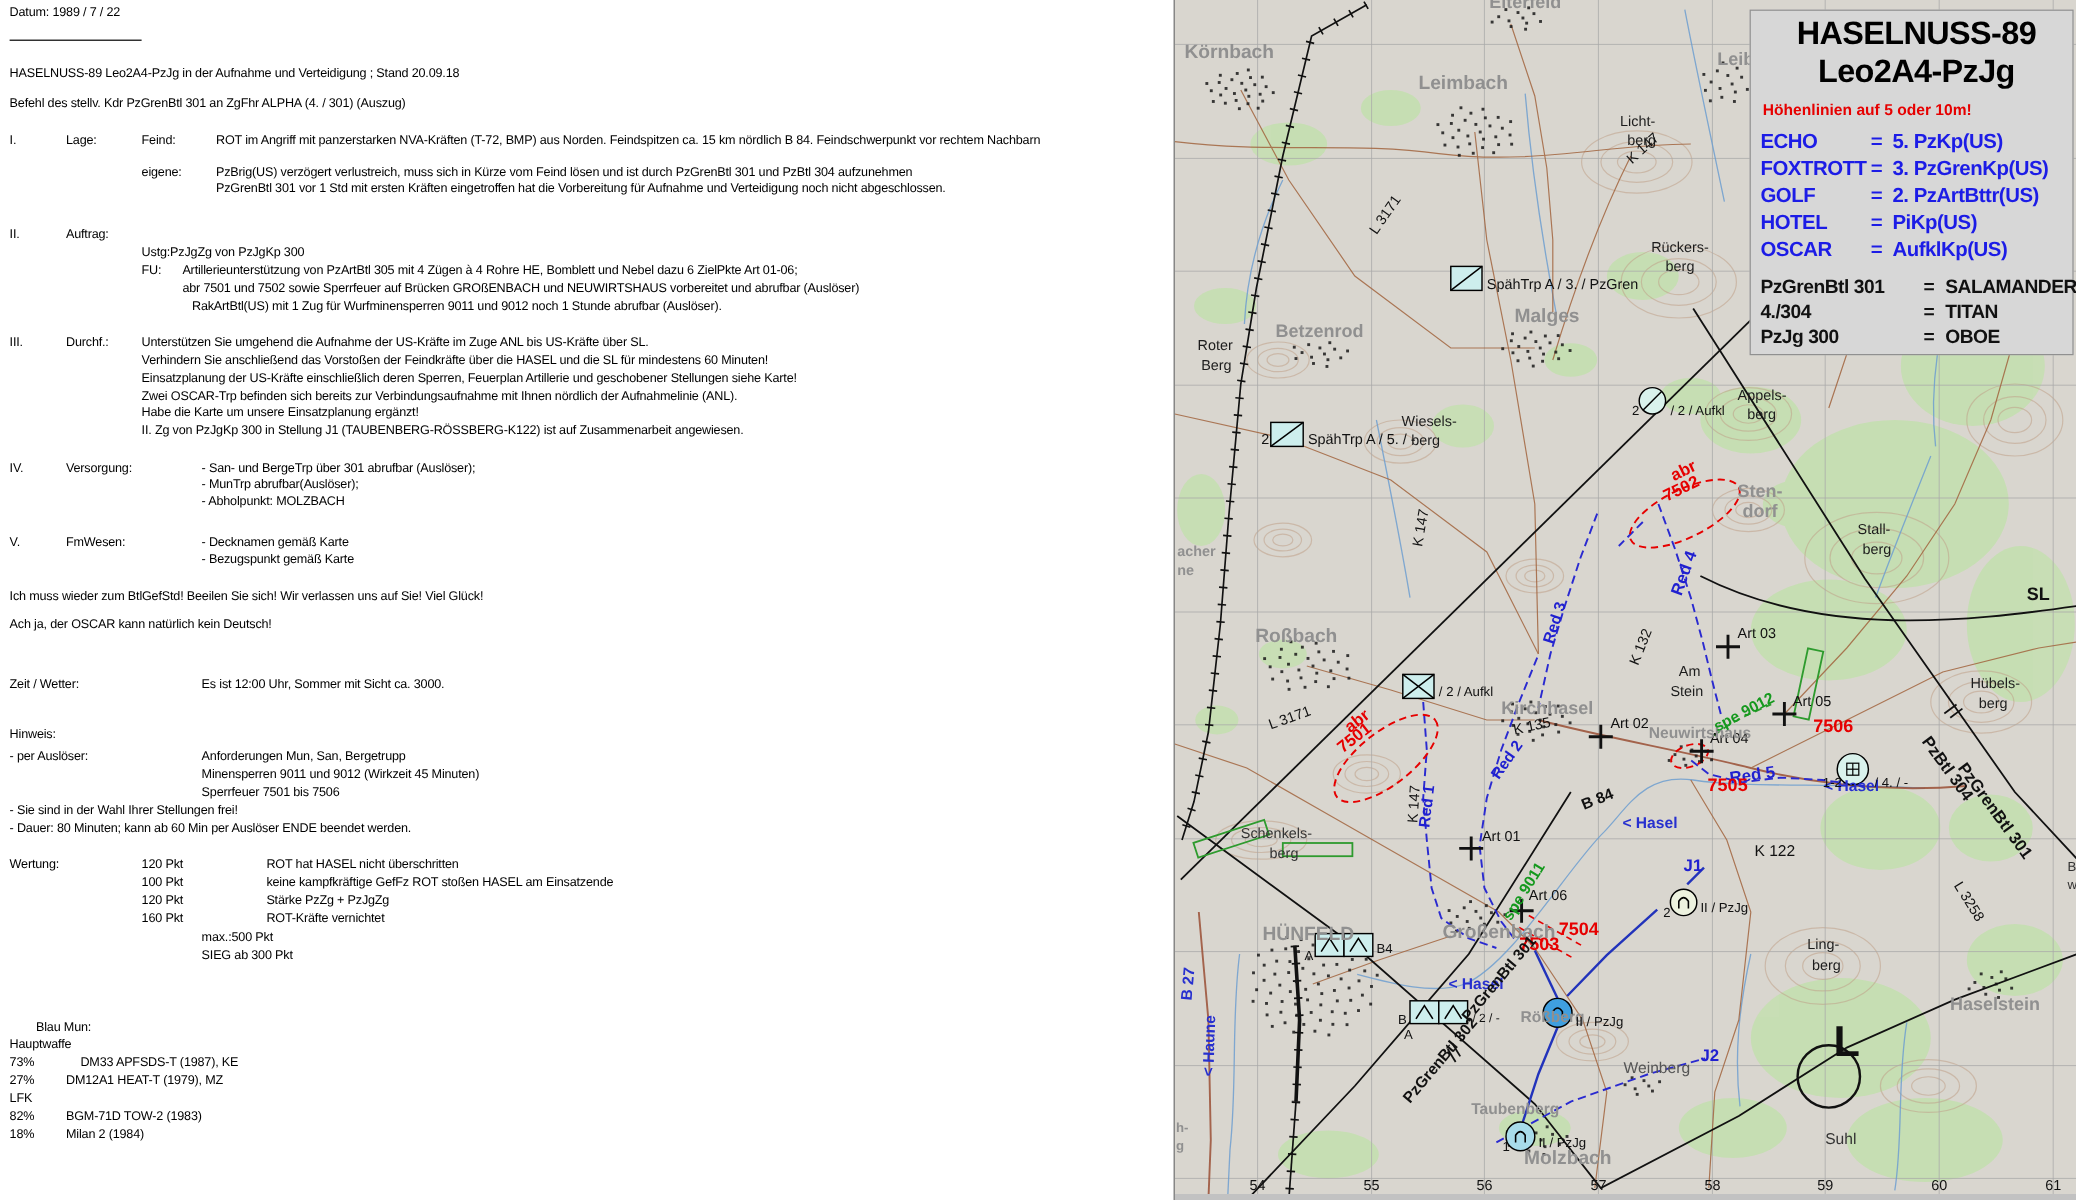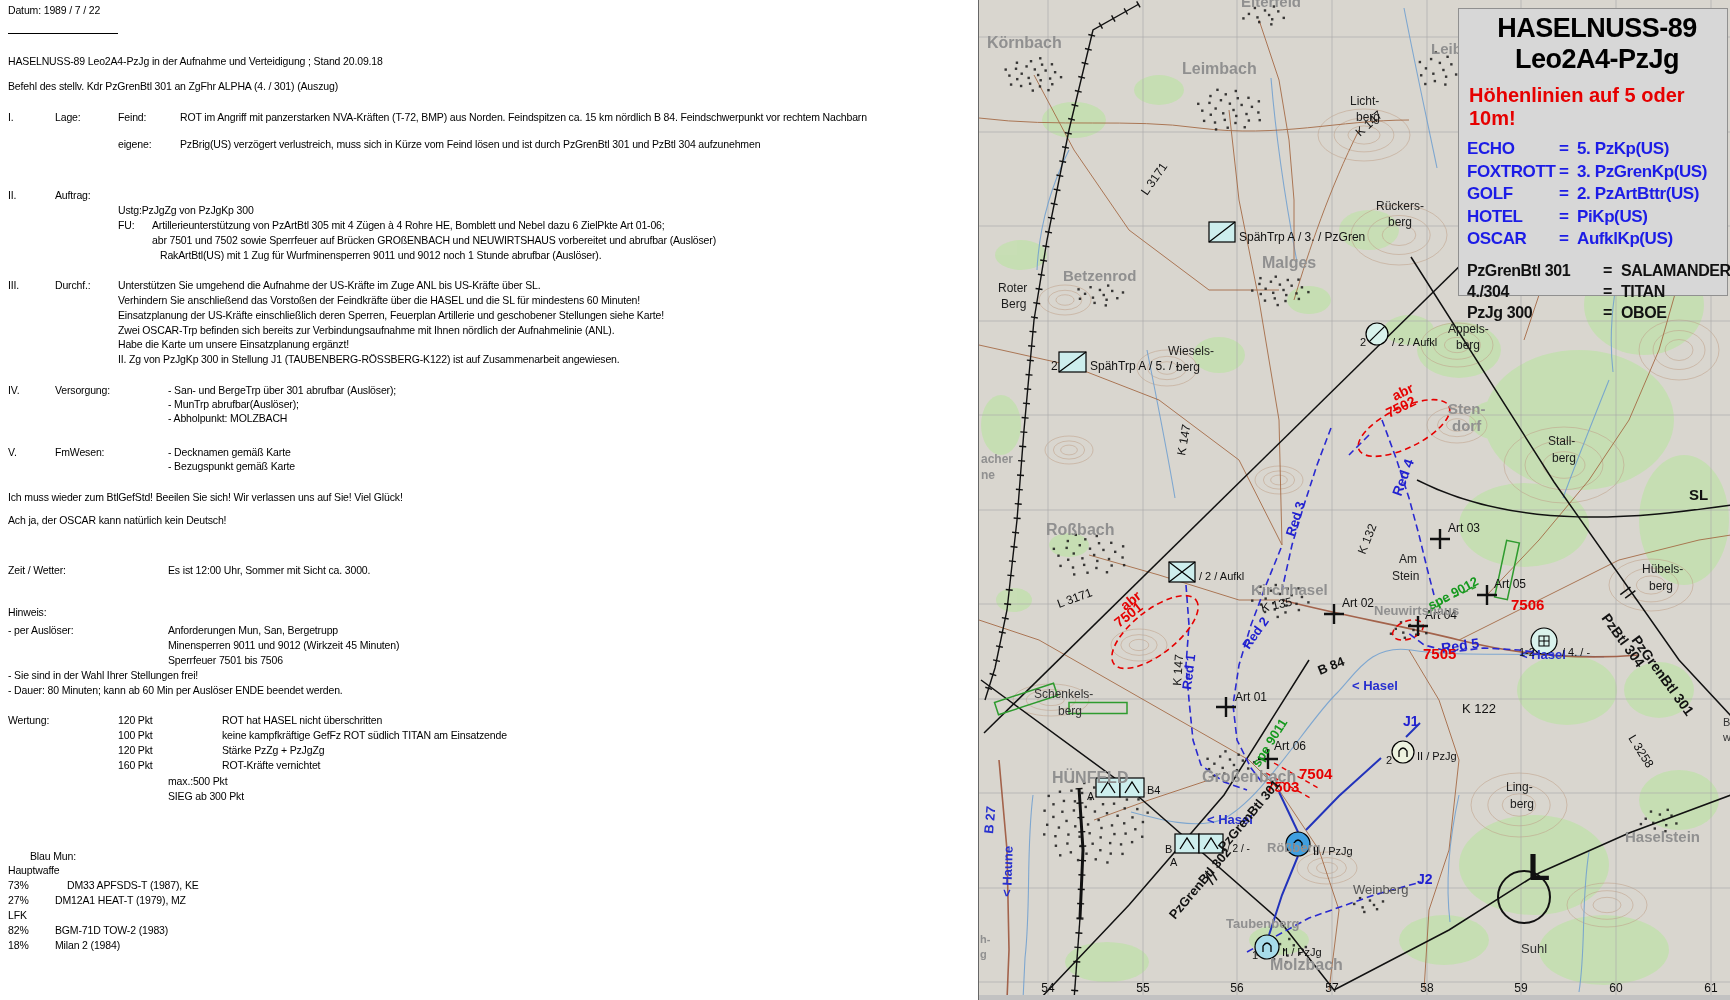--- a/index.html
+++ b/index.html
@@ -10,21 +10,21 @@
   #doc span{position:absolute;font-size:10.5px;letter-spacing:-0.15px;color:#000;white-space:nowrap;}
   #doc-rule{position:absolute;background:#000;height:1px;}
   
   #map-wrap{position:absolute;left:978px;top:0;width:752px;height:1000px;border-left:1px solid #666;}
   #map-svg{display:block;width:752px;height:1000px;}
   #map-svg text{font-family:"Liberation Sans",sans-serif;}
   
   #legend{position:absolute;left:1458px;top:8px;width:270px;height:288px;background:#d7d7d7;
           border:1px solid #909090;box-sizing:border-box;padding:4px 0 0 8px;}
   .lg-title{font-size:27px;font-weight:bold;color:#000;text-align:center;line-height:31px;letter-spacing:-0.5px;}
-  .lg-note{font-size:20px;font-weight:bold;margin:9px 0 8px 2px;}
+  .lg-note{font-size:13px;font-weight:bold;margin:9px 0 8px 2px;}
   .lg-row{display:flex;font-weight:bold;font-size:17px;line-height:22.5px;letter-spacing:-0.4px;}
   .lg-row .k{width:92px;flex:none;}
   .lg-row .eq{width:18px;flex:none;text-align:left;}
   .lg-black{margin-top:9px;}
   .lg-black .lg-row{font-size:16px;line-height:21px;color:#111;}
   .lg-black .k{width:136px;}
 </style>
 </head>
 <body>
 
@@ -34,20 +34,21 @@
     <div id="doc-rule" style="left: 8px; top: 33px; width: 110px;"></div>
   <span style="left: 8px; top: 4px;">Datum:  1989 / 7 / 22</span>
       <span style="left: 8px; top: 55px;">HASELNUSS-89 Leo2A4-PzJg in der Aufnahme und Verteidigung ; Stand 20.09.18</span>
       <span style="left: 8px; top: 80px;">Befehl des stellv. Kdr PzGrenBtl 301 an ZgFhr ALPHA (4. / 301)   (Auszug)</span>
       <span style="left: 8px; top: 111px;">I.</span>
       <span style="left: 55px; top: 111px;">Lage:</span>
       <span style="left: 118px; top: 111px;">Feind:</span>
       <span style="left: 180px; top: 111px;">ROT im Angriff mit panzerstarken NVA-Kräften (T-72, BMP) aus Norden. Feindspitzen ca. 15 km nördlich B 84. Feindschwerpunkt vor rechtem Nachbarn</span>
       <span style="left: 118px; top: 138px;">eigene:</span>
       <span style="left: 180px; top: 138px;">PzBrig(US) verzögert verlustreich, muss sich in Kürze vom Feind lösen und ist durch PzGrenBtl 301 und PzBtl 304 aufzunehmen</span>
+      <span style="left: 180px; top: 151px;">PzGrenBtl 301 vor 1 Std mit ersten Kräften eingetroffen hat die Vorbereitung für Aufnahme und Verteidigung noch nicht abgeschlossen.</span>
       <span style="left: 8px; top: 189px;">II.</span>
       <span style="left: 55px; top: 189px;">Auftrag:</span>
       <span style="left: 118px; top: 204px;">Ustg:PzJgZg von PzJgKp 300</span>
       <span style="left: 118px; top: 219px;">FU:</span>
       <span style="left: 152px; top: 219px;">Artillerieunterstützung von PzArtBtl 305 mit 4 Zügen à 4 Rohre HE, Bomblett und Nebel dazu 6 ZielPkte Art 01-06;</span>
       <span style="left: 152px; top: 234px;">abr 7501 und 7502 sowie Sperrfeuer auf Brücken GROßENBACH und NEUWIRTSHAUS vorbereitet und abrufbar (Auslöser)</span>
       <span style="left: 160px; top: 249px;">RakArtBtl(US) mit 1 Zug für Wurfminensperren 9011 und 9012 noch 1 Stunde abrufbar (Auslöser).</span>
       <span style="left: 8px; top: 279px;">III.</span>
       <span style="left: 55px; top: 279px;">Durchf.:</span>
       <span style="left: 118px; top: 279px;">Unterstützen Sie umgehend die Aufnahme der US-Kräfte im Zuge ANL bis US-Kräfte über SL.</span>
@@ -73,21 +74,21 @@
       <span style="left: 8px; top: 624px;">- per Auslöser:</span>
       <span style="left: 168px; top: 624px;">Anforderungen Mun, San, Bergetrupp</span>
       <span style="left: 168px; top: 639px;">Minensperren 9011 und 9012 (Wirkzeit 45 Minuten)</span>
       <span style="left: 168px; top: 654px;">Sperrfeuer 7501 bis 7506</span>
       <span style="left: 8px; top: 669px;">- Sie sind in der Wahl Ihrer Stellungen frei!</span>
       <span style="left: 8px; top: 684px;">- Dauer: 80 Minuten; kann ab 60 Min per Auslöser ENDE beendet werden.</span>
       <span style="left: 8px; top: 714px;">Wertung:</span>
       <span style="left: 118px; top: 714px;">120 Pkt</span>
       <span style="left: 222px; top: 714px;">ROT hat HASEL nicht überschritten</span>
       <span style="left: 118px; top: 729px;">100 Pkt</span>
-      <span style="left: 222px; top: 729px;">keine kampfkräftige GefFz ROT südlich TITAN am Einsatzende</span>
+      <span style="left: 222px; top: 729px;">keine kampfkräftige GefFz ROT stoßen HASEL am Einsatzende</span>
       <span style="left: 118px; top: 744px;">120 Pkt</span>
       <span style="left: 222px; top: 744px;">Stärke PzZg + PzJgZg</span>
       <span style="left: 118px; top: 759px;">160 Pkt</span>
       <span style="left: 222px; top: 759px;">ROT-Kräfte  vernichtet</span>
       <span style="left: 168px; top: 775px;">max.:500 Pkt</span>
       <span style="left: 168px; top: 790px;">SIEG ab 300 Pkt</span>
       <span style="left: 30px; top: 850px;">Blau Mun:</span>
       <span style="left: 8px; top: 864px;">Hauptwaffe</span>
       <span style="left: 8px; top: 879px;">73%</span>
       <span style="left: 55px; top: 879px; margin-left: 12px;">DM33 APFSDS-T (1987), KE</span>

